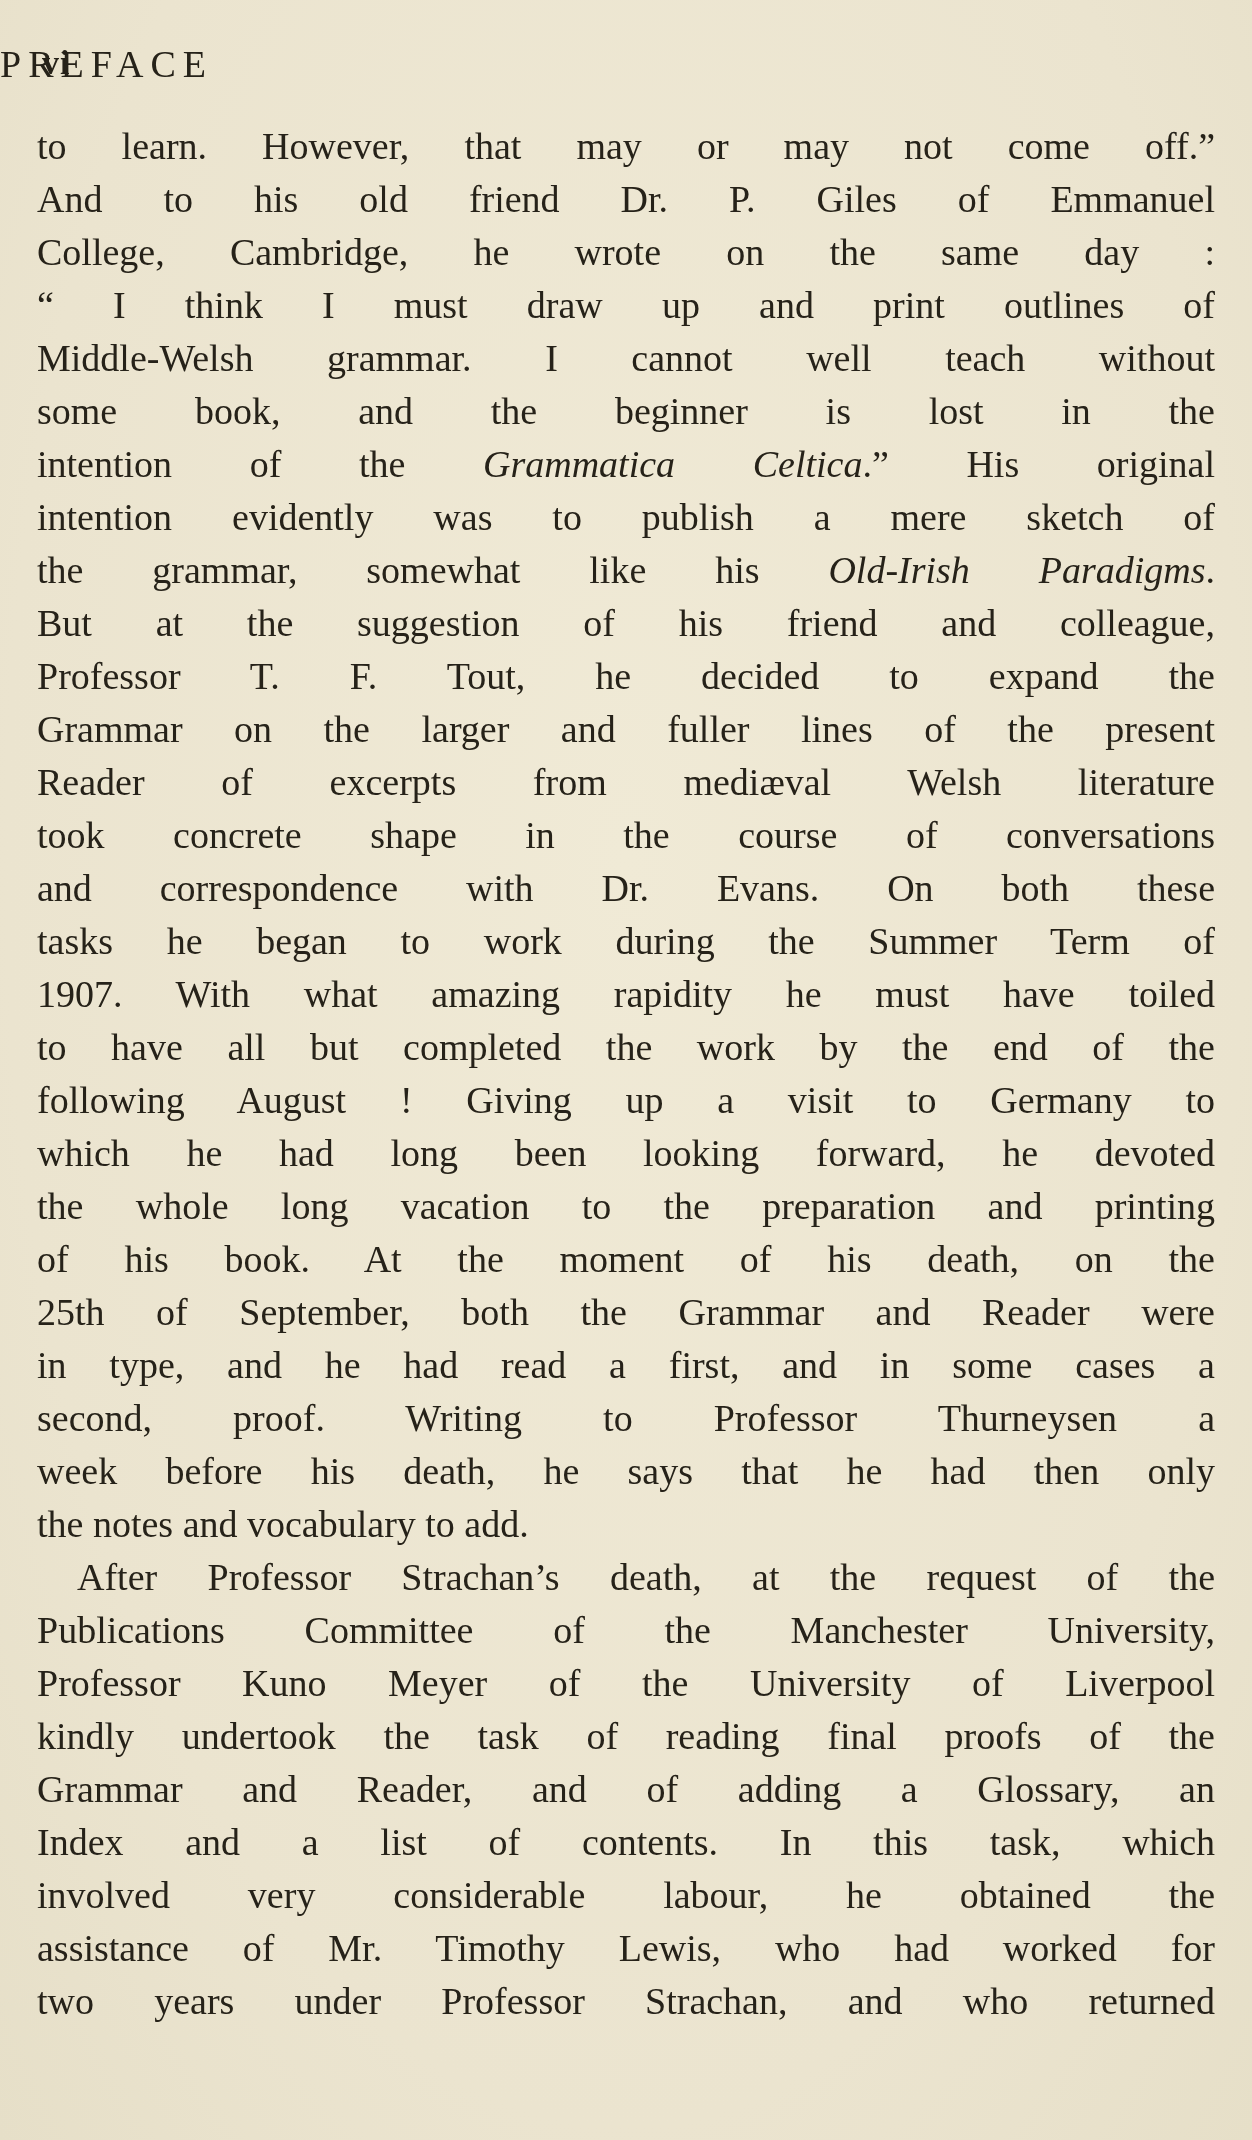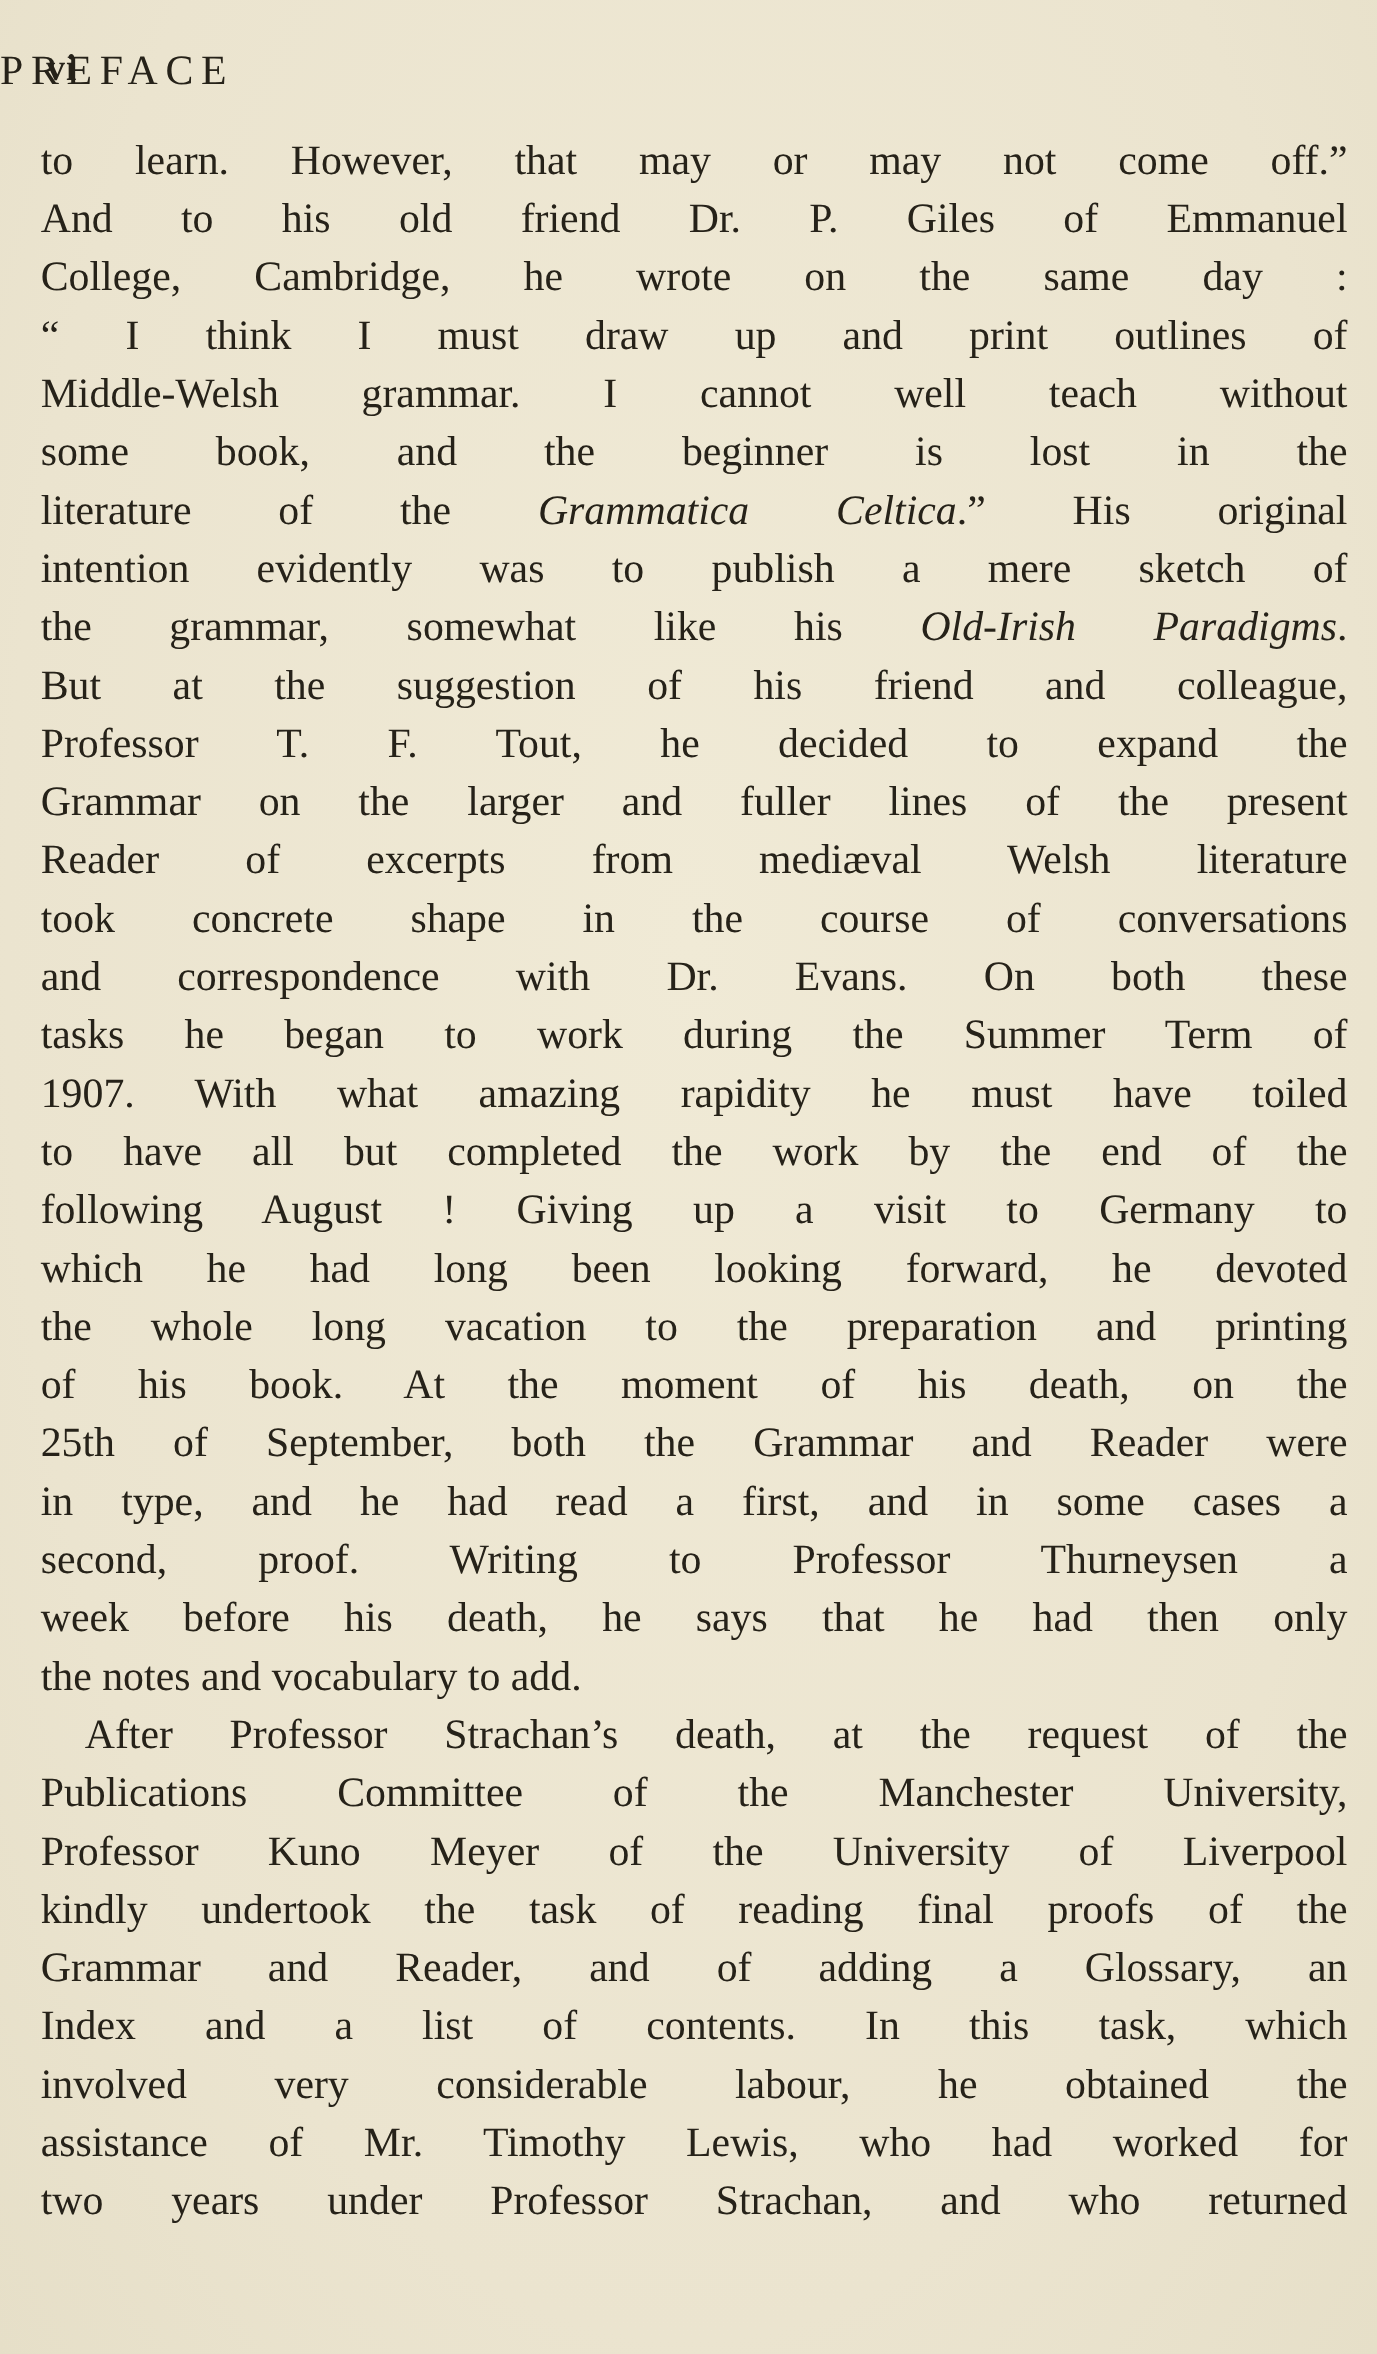--- a/index.html
+++ b/index.html
@@ -33,21 +33,21 @@
     position: absolute;
     left: 0;
     right: 0;
     top: 42px;
     text-align: left;
     font-size: 38px;
     letter-spacing: 7px;
     font-weight: normal;
   }
   .body-text {
-    padding: 16px 27px 0 37px;
+    padding: 16px 37px 0 37px;
     font-size: 38px;
     font-family: Liberation Serif, serif;
   }
   .line {
     line-height: 53px;
     height: 53px;
     text-align: justify;
     text-align-last: justify;
     white-space: normal;
   }
@@ -70,21 +70,21 @@
     <span class="page-number">vi</span>
     <div class="page-title">PREFACE</div>
   </div>
   <div class="body-text">
       <div class="line"><span>to learn.  However, that may or may not come off.”</span></div>
       <div class="line"><span>And to his old friend Dr. P. Giles of Emmanuel</span></div>
       <div class="line"><span>College, Cambridge, he wrote on the same day :</span></div>
       <div class="line"><span>“ I think I must draw up and print outlines of</span></div>
       <div class="line"><span>Middle-Welsh grammar.  I cannot well teach without</span></div>
       <div class="line"><span>some book, and the beginner is lost in the</span></div>
-      <div class="line"><span>literature of the </span><span class="italic">Grammatica Celtica</span><span>.”  His original</span></div>
+      <div class="line"><span>intention of the </span><span class="italic">Grammatica Celtica</span><span>.”  His original</span></div>
       <div class="line"><span>intention evidently was to publish a mere sketch of</span></div>
       <div class="line"><span>the grammar, somewhat like his </span><span class="italic">Old-Irish Paradigms</span><span>.</span></div>
       <div class="line"><span>But at the suggestion of his friend and colleague,</span></div>
       <div class="line"><span>Professor T. F. Tout, he decided to expand the</span></div>
       <div class="line"><span>Grammar on the larger and fuller lines of the present</span></div>
       <div class="line"><span>Reader of excerpts from mediæval Welsh literature</span></div>
       <div class="line"><span>took concrete shape in the course of conversations</span></div>
       <div class="line"><span>and correspondence with Dr. Evans.  On both these</span></div>
       <div class="line"><span>tasks he began to work during the Summer Term of</span></div>
       <div class="line"><span>1907.  With what amazing rapidity he must have toiled</span></div>

